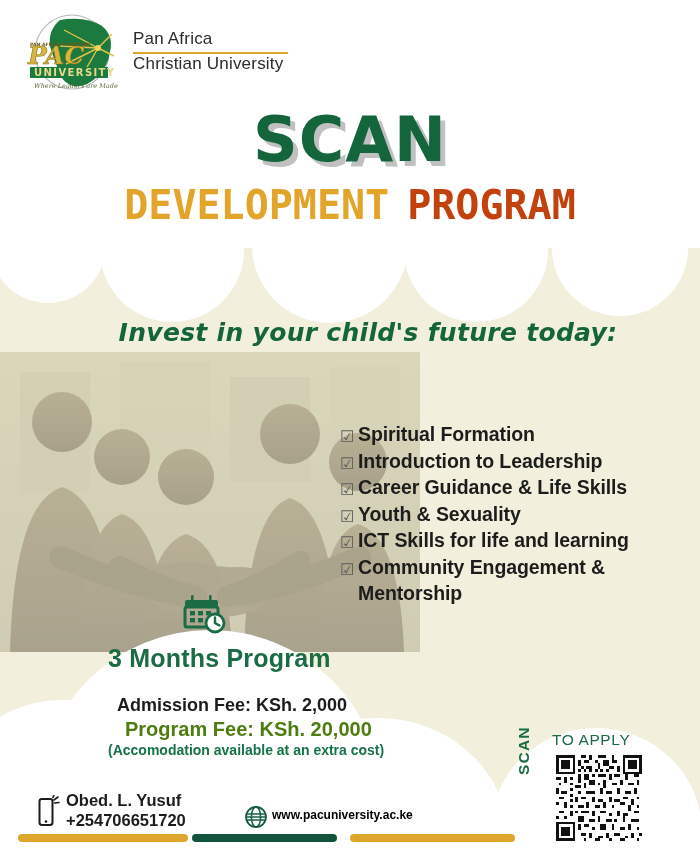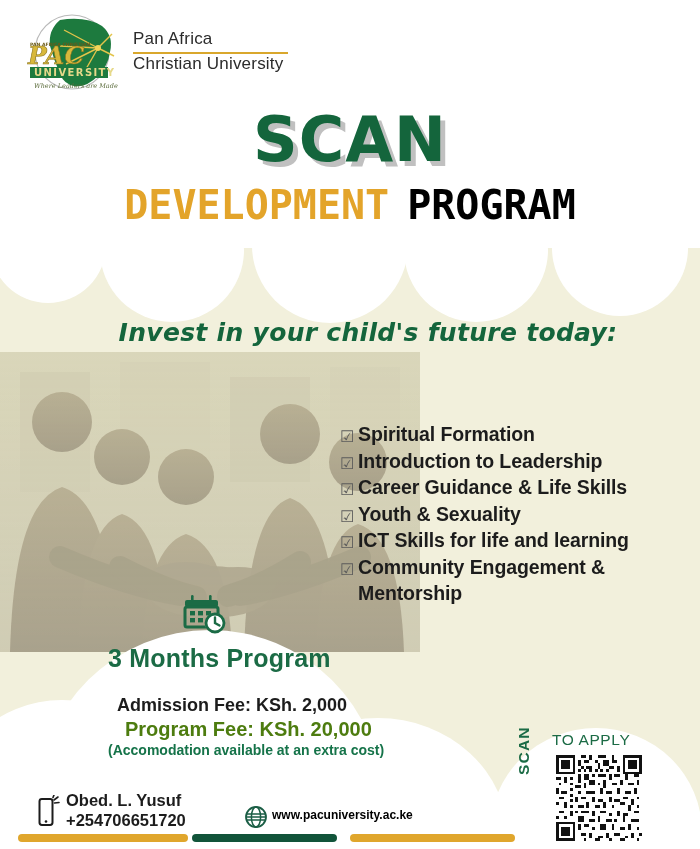--- a/index.html
+++ b/index.html
@@ -53,21 +53,21 @@
     font-family:"DejaVu Sans", sans-serif;
     font-weight:700;font-size:62px;letter-spacing:1px;color:#14653c;
     text-shadow:5px 5px 0 rgba(140,140,140,.55);
   }
   .title-line2{
     position:absolute;left:0;right:0;top:182px;text-align:center;
     font-family:"DejaVu Sans Mono", monospace;
     font-weight:700;font-size:40px;letter-spacing:0px;white-space:nowrap;
   }
   .title-dev{color:#e3a42a;}
-  .title-prog{color:#000000;margin-left:18px;}
+  .title-prog{color:#c2410c;margin-left:18px;}
 
   
   .tagline{
     position:absolute;left:0;right:0;top:318px;text-align:center;
     font-family:"DejaVu Sans", sans-serif;
     font-style:italic;font-weight:700;font-size:25px;color:#14653c;
     letter-spacing:.3px;
     padding-left:36px;
   }
 

